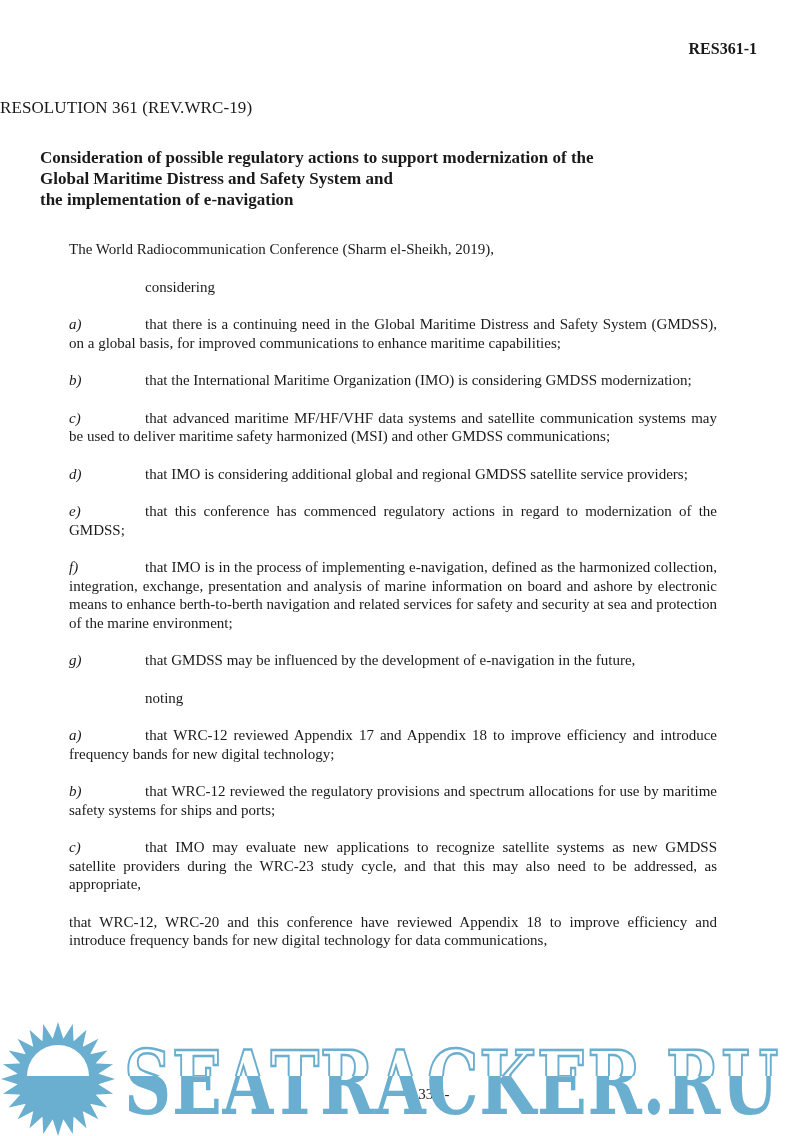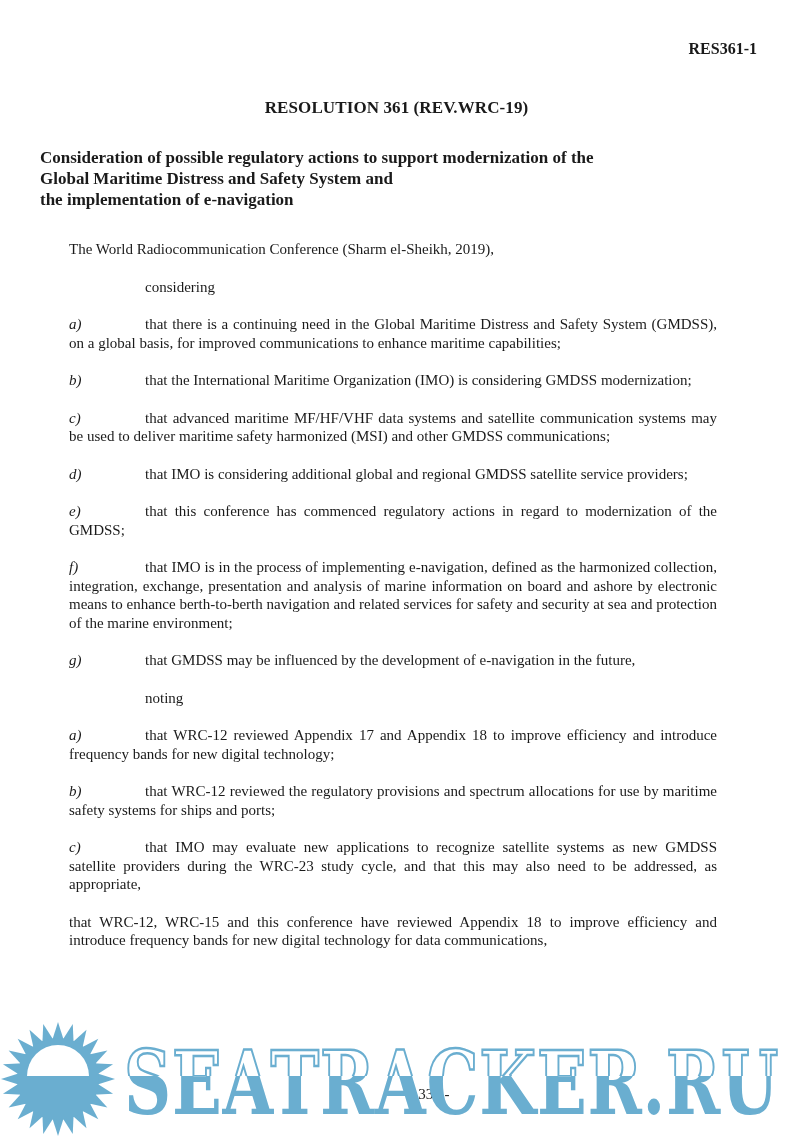--- a/index.html
+++ b/index.html
@@ -27,24 +27,23 @@
       top: 40px;
       right: 76px;
       font-weight: bold;
       font-size: 16px;
     }
     .res-title {
       position: absolute;
       top: 98px;
       left: 0;
       width: 793px;
-      text-align: center;
+      text-align: left;
       font-size: 17px;
       letter-spacing: 0.1px;
-      font-weight: bold;
     }
     .res-heading {
       position: absolute;
       top: 147px;
       left: 40px;
       width: 713px;
       text-align: left;
       font-weight: bold;
       font-size: 17px;
       line-height: 21px;
@@ -128,21 +127,21 @@
 
     <p class="section-label">noting</p>
 
     <p class="para"><span class="label">a)</span><span>that WRC-12 reviewed Appendix 17 and Appendix 18 to improve efficiency and introduce frequency bands for new digital technology;</span></p>
 
     <p class="para"><span class="label">b)</span><span>that WRC-12 reviewed the regulatory provisions and spectrum allocations for use by maritime safety systems for ships and ports;</span></p>
 
     <p class="para"><span class="label">c)</span><span>that IMO may evaluate new applications to recognize satellite systems as new GMDSS satellite providers during the WRC-23 study cycle, and that this may also need to be addressed, as appropriate,</span></p>
 
 
-    <p class="para">that WRC-12, WRC-15 and this conference have reviewed Appendix 18 to improve efficiency and introduce frequency bands for new digital technology for data communications,</p>
+    <p class="para">that WRC-12, WRC-20 and this conference have reviewed Appendix 18 to improve efficiency and introduce frequency bands for new digital technology for data communications,</p>
   </div>
 
   <div class="page-number">- 337 -</div>
 
   <div class="watermark">
     <svg class="wm-svg" width="793" height="114" viewBox="0 0 793 114" xmlns="http://www.w3.org/2000/svg">
       <defs>
         <clipPath id="lowerHalf">
             <rect x="0" y="54" width="793" height="60"></rect>
           </clipPath>

